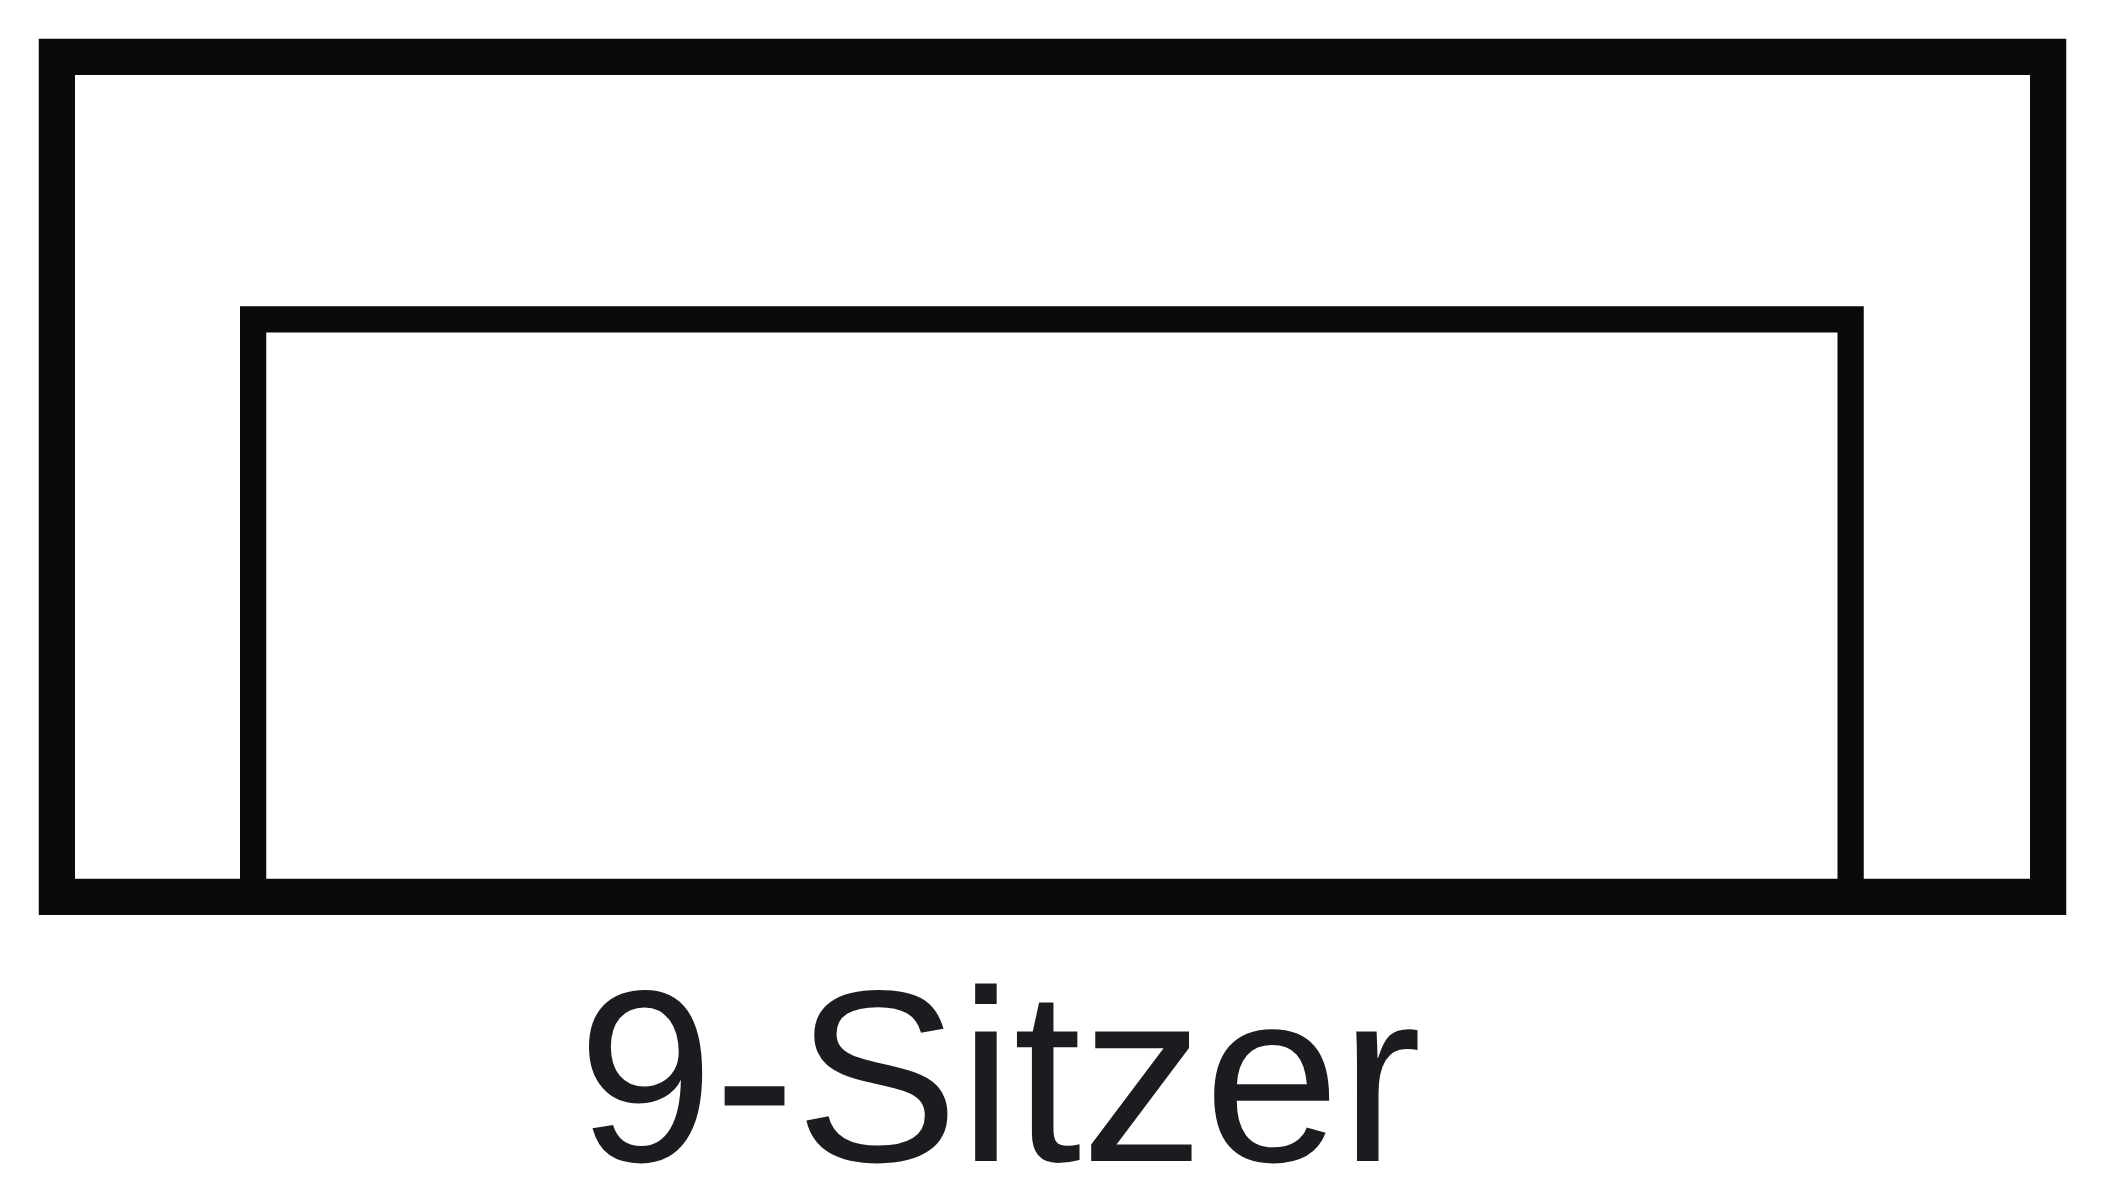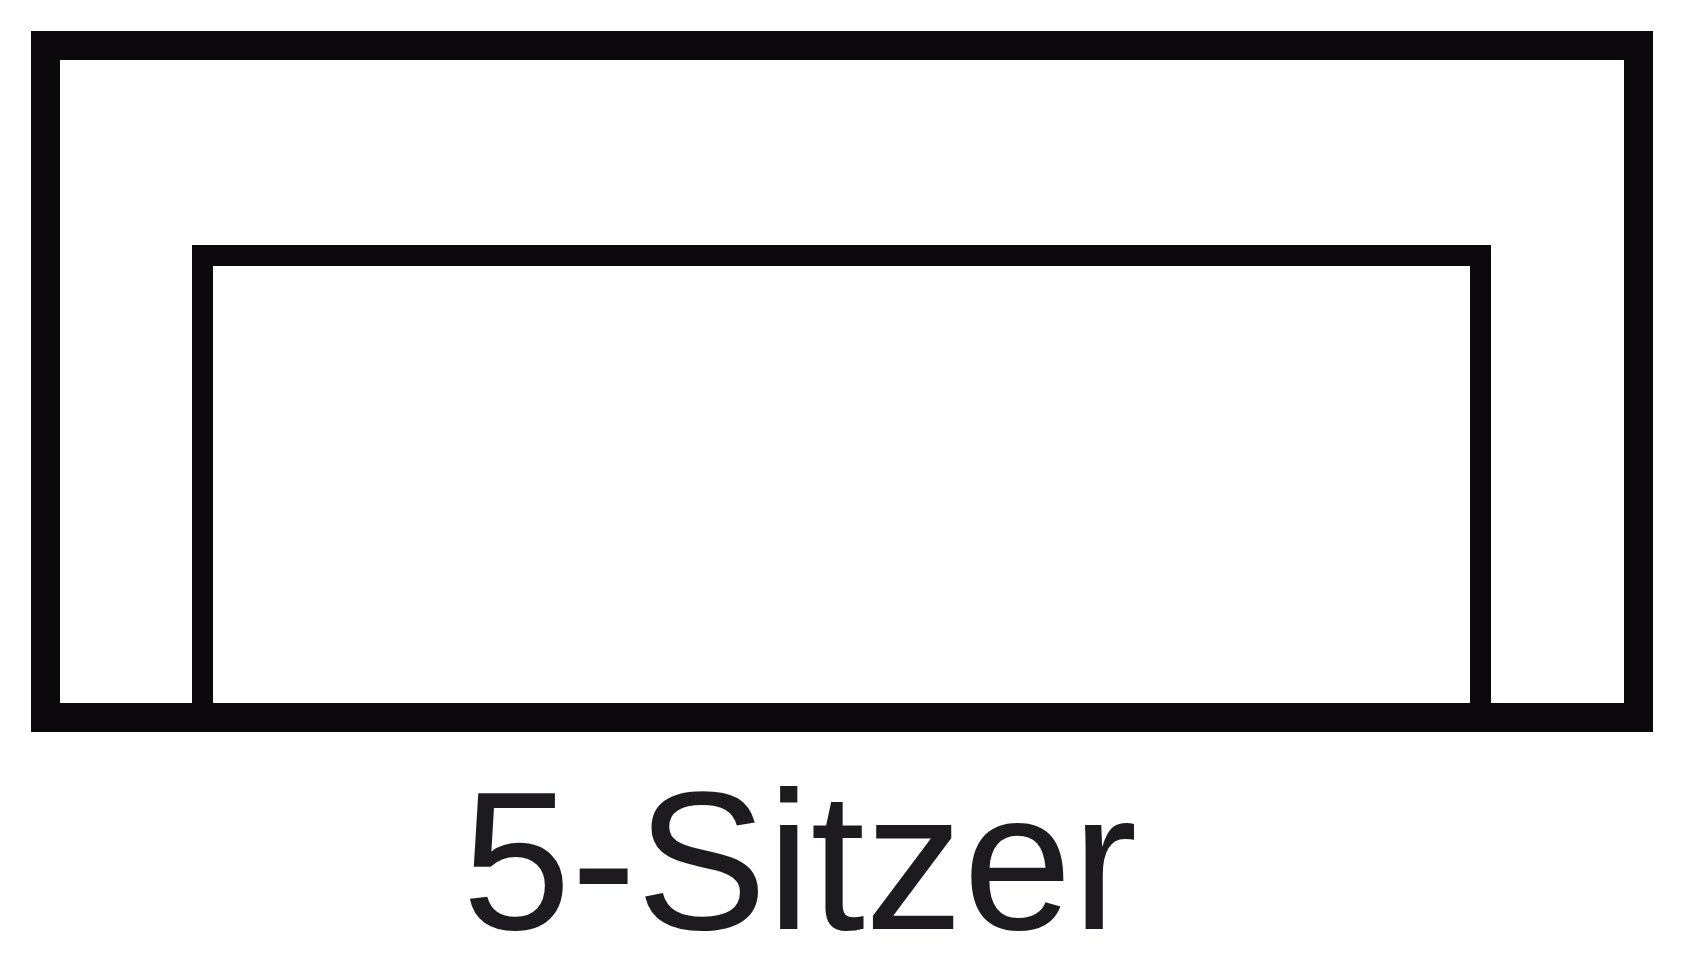--- a/index.html
+++ b/index.html
@@ -52,14 +52,14 @@
     color: #1d1a20;
     white-space: nowrap;
   }
 </style>
 </head>
 <body>
 
 <div class="stage">
   <div class="sofa-outline"></div>
   <div class="sofa-seat"></div>
-  <div class="caption">5-Sitzer</div>
+  <div class="caption">9-Sitzer</div>
 </div>
 
 </body></html>

